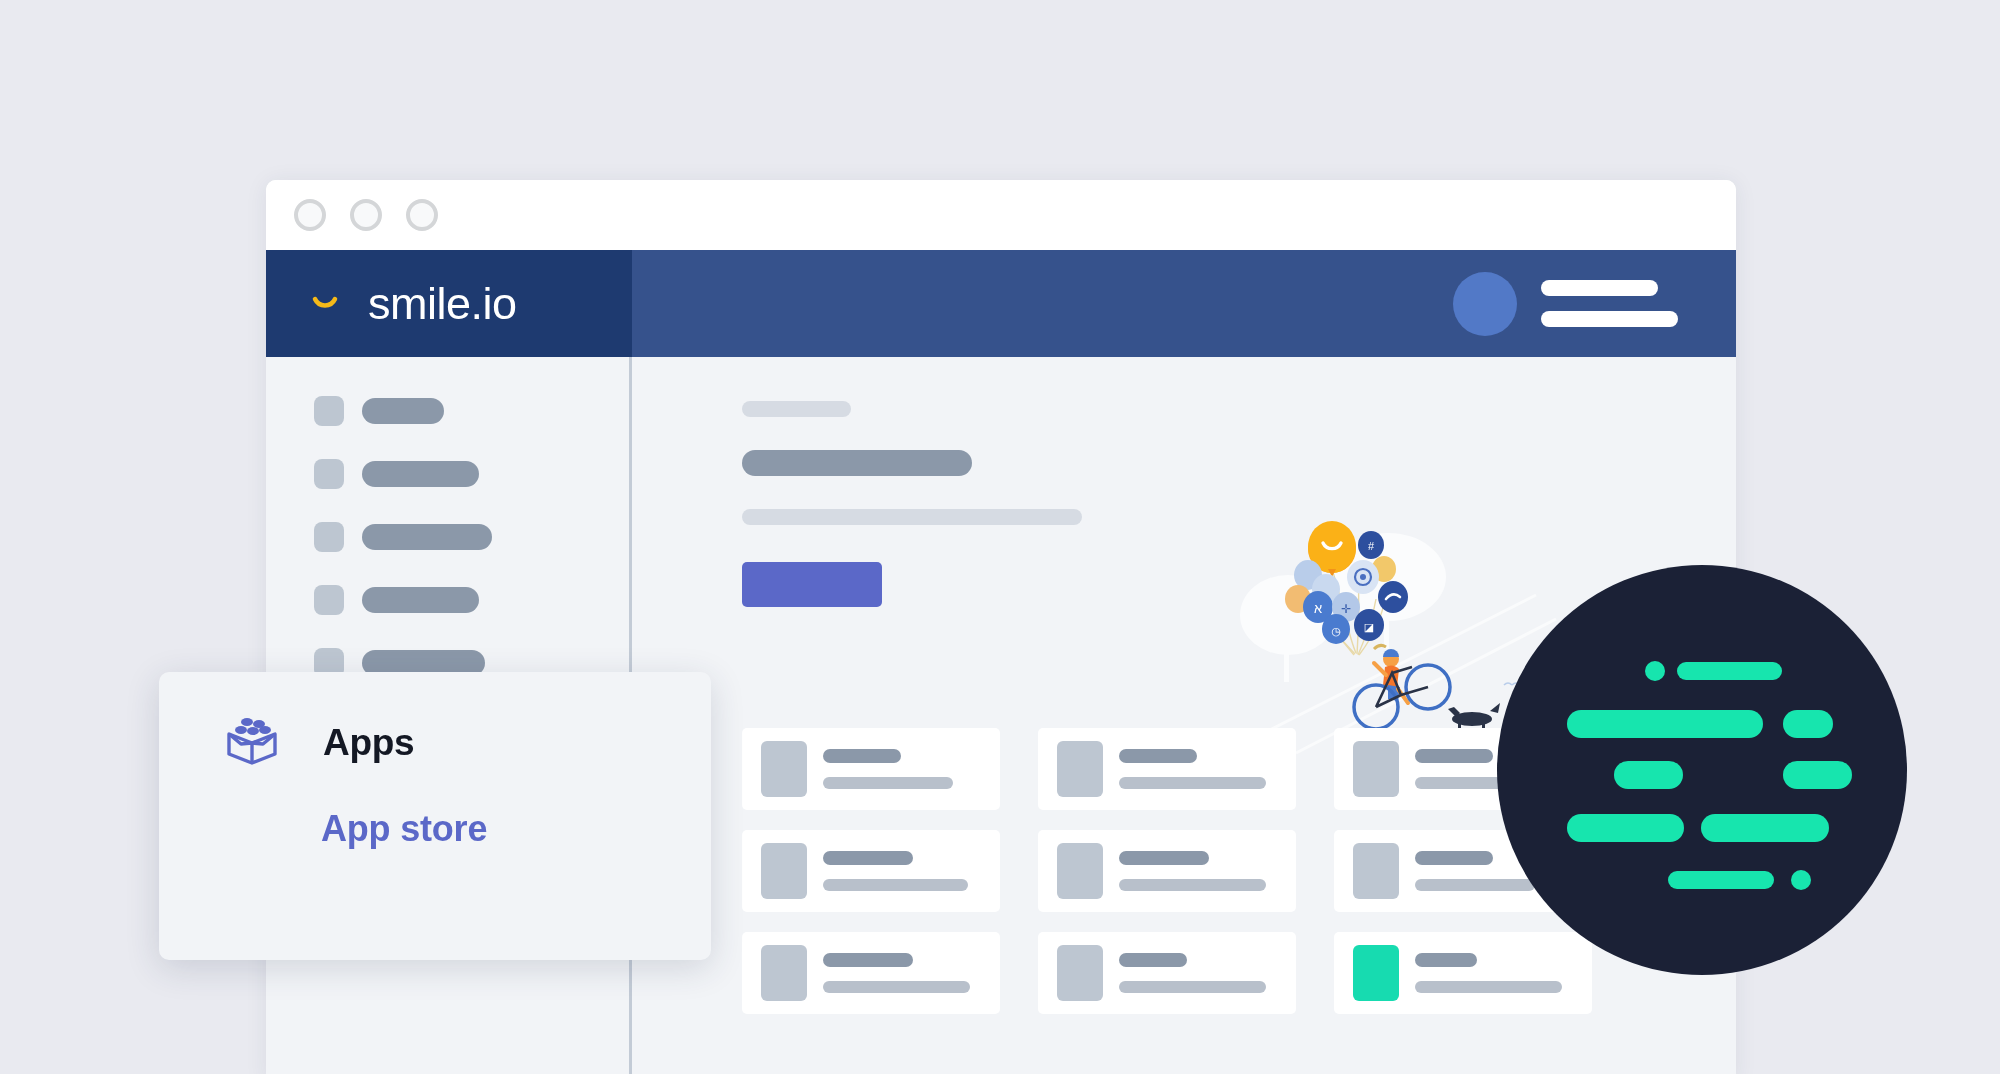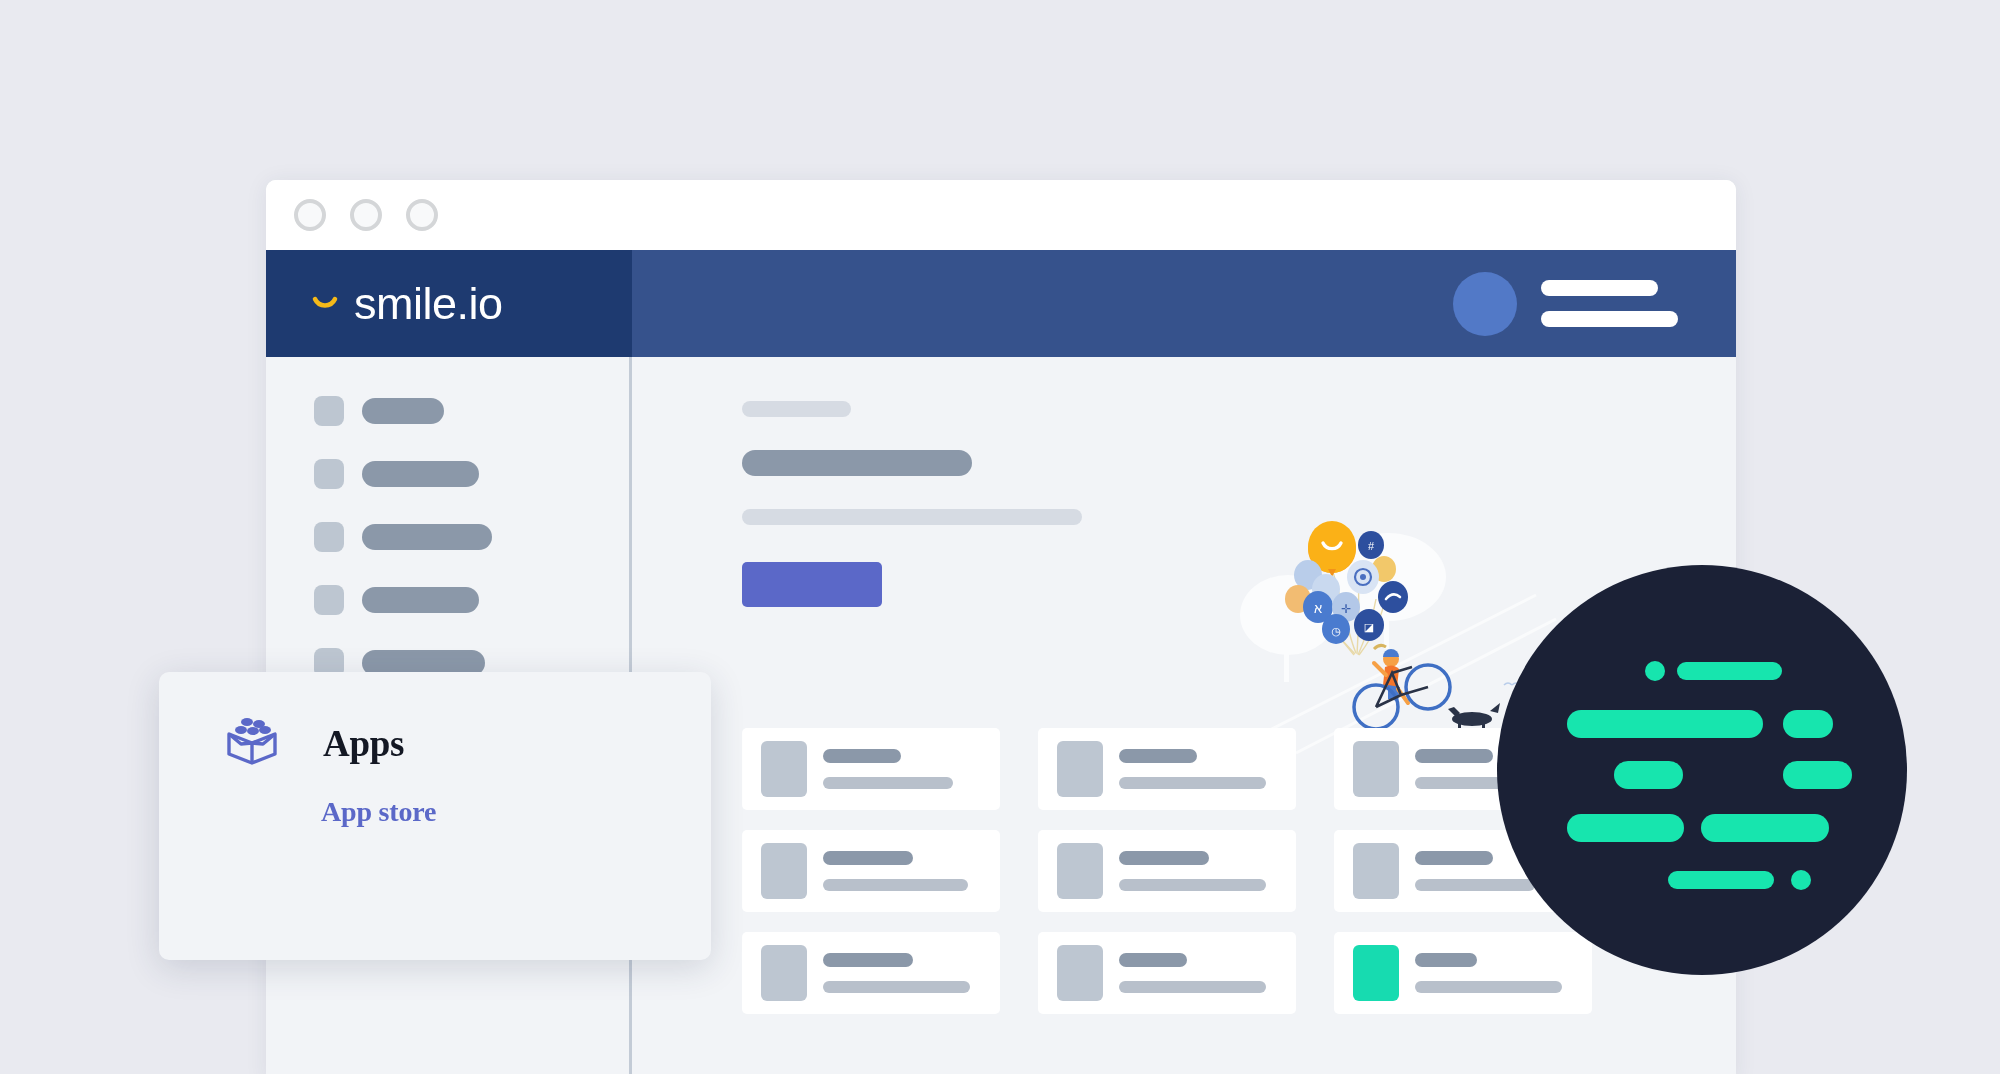--- a/index.html
+++ b/index.html
@@ -36,21 +36,21 @@
   .appheader {
     position: absolute; left: 0; top: 70px;
     width: 100%; height: 107px;
     background: #36528c;
     display: flex; align-items: center;
   }
   .brand {
     width: 366px; height: 107px;
     background: #1e3a70;
     display: flex; align-items: center;
-    padding-left: 44px; gap: 14px;
+    padding-left: 44px; gap: 28px;
   }
   .smile-arc { width: 30px; height: 30px; position: relative; flex: none; }
   .smile-arc svg { display: block; }
   .brandname {
     color: #ffffff; font-size: 45px; font-weight: 400;
     letter-spacing: -.5px; line-height: 1;
   }
   .header-right {
     margin-left: auto; display: flex; align-items: center;
     gap: 24px; padding-right: 58px;
@@ -108,26 +108,25 @@
   .illus { position: absolute; right: 170px; top: 150px; width: 330px; height: 250px; }
 
   
   .apps-panel {
     position: absolute; left: 159px; top: 672px;
     width: 552px; height: 288px;
     background: #f2f4f7;
     border-radius: 10px;
     box-shadow: 0 8px 34px rgba(40,50,80,.16);
     padding: 38px 0 0 62px;
-    font-family: Liberation Serif, serif;
   }
   .apps-head { display: flex; align-items: center; gap: 40px; }
   .apps-title { font-size: 37px; font-weight: 700; color: #141824; letter-spacing: -.3px; }
   .apps-link {
-    display: block; margin-top: 20px; font-size: 28px;
+    display: block; margin-top: 32px; font-size: 36px;
     font-weight: 700; color: #5b68c8; letter-spacing: -.2px; padding-left: 100px;
   }
   .apps-link2 {
     display: block; margin-top: 28px; font-size: 36px;
     font-weight: 400; color: #5d6a77; letter-spacing: -.2px; padding-left: 100px;
   }
 
   
   .badge {
     position: absolute; left: 1497px; top: 565px;

